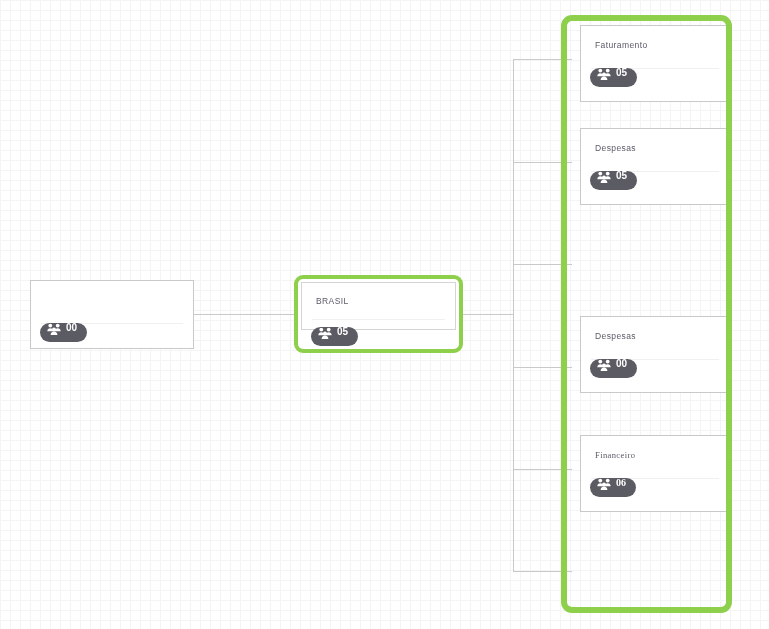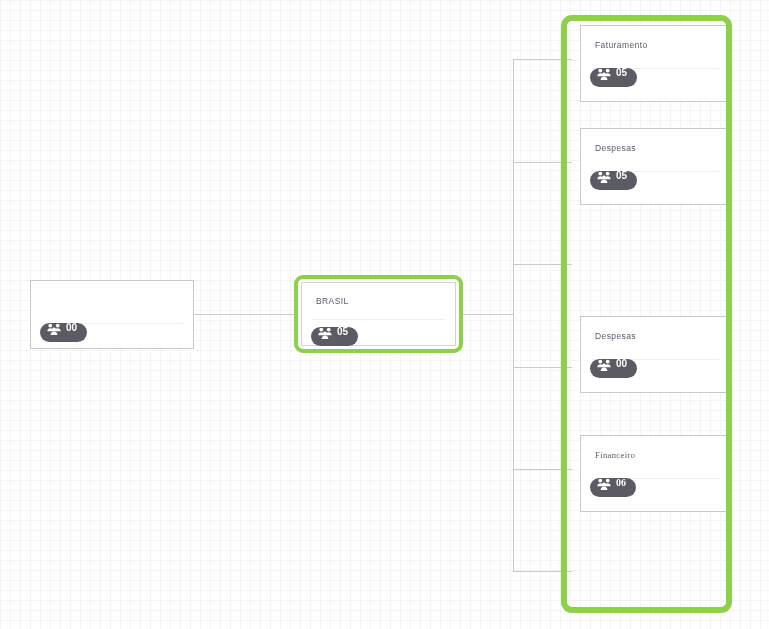--- a/index.html
+++ b/index.html
@@ -90,21 +90,21 @@
     border: 4px solid #8ed04b;
     border-radius: 9px;
     box-sizing: border-box;
     background: #ffffff;
   }
   .node-brasil {
     position: absolute;
     left: 3px;
     top: 3px;
     width: 155px;
-    height: 64px;
+    height: 48px;
     background: #ffffff;
     border: 1px solid #d4d4d4;
     box-sizing: border-box;
   }
   .node-brasil .node-title { top: 13px; }
   .node-brasil .node-divider { top: 36px; }
   .node-brasil .badge { top: 44px; }
 
   
   #child-selection {

